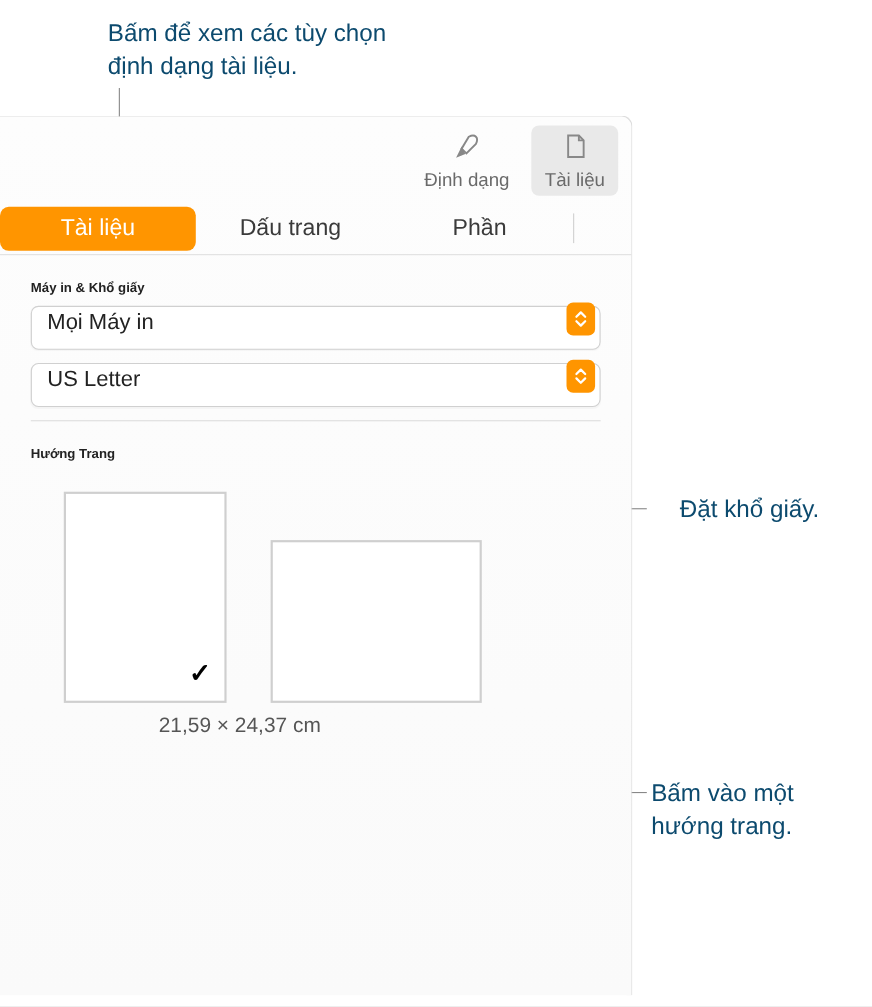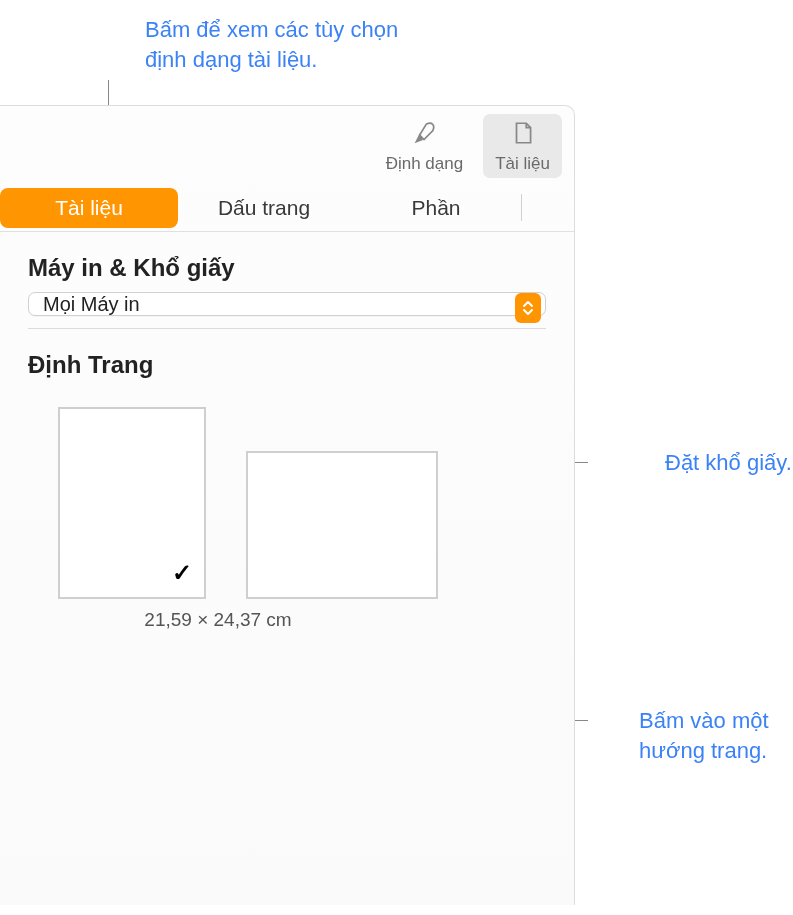--- a/index.html
+++ b/index.html
@@ -11,23 +11,22 @@
       font-family: -apple-system, "Helvetica Neue", Helvetica, Arial, sans-serif;
       background: #fff;
       width: 793px;
       height: 915px;
       position: relative;
       overflow: hidden;
     }
     .callout {
       position: absolute;
       font-size: 22px;
-      color: #3b82f6;
+      color: #0c4a6e;
       line-height: 1.35;
-      margin-left: 47px;
     }
     .callout-line {
       position: absolute;
       background: #888;
     }
     .panel-container {
       position: absolute;
       left: 0;
       top: 105px;
       width: 575px;
@@ -109,32 +108,32 @@
       width: 1px;
       background: #d0d0d0;
     }
     .tab.plain.last::after {
       display: none;
     }
     .section {
       padding: 22px 28px 0 28px;
     }
     .section-title {
-      font-size: 24px;
+      font-size: 12px;
       font-weight: 600;
       color: #222;
       margin-bottom: 10px;
     }
     .popup {
       display: flex;
-      align-items: flex-start;
+      align-items: flex-end;
       background: #fff;
       border: 1px solid #d0d0d0;
       border-radius: 7px;
-      height: 24px;
+      height: 40px;
       padding: 0 4px 12px 14px;
       margin-bottom: 12px;
       font-size: 20px;
       color: #222;
       box-shadow: 0 1px 1px rgba(0,0,0,0.03);
     }
     .popup .label {
       flex: 1;
     }
     .popup .stepper {
@@ -242,26 +241,37 @@
       <span class="stepper">
         <svg width="12" height="8" viewBox="0 0 12 8">
             <path d="M2 6 L6 2 L10 6" stroke="#fff" stroke-width="2" fill="none" stroke-linecap="round" stroke-linejoin="round"></path>
           </svg>
         <svg width="12" height="8" viewBox="0 0 12 8">
             <path d="M2 2 L6 6 L10 2" stroke="#fff" stroke-width="2" fill="none" stroke-linecap="round" stroke-linejoin="round"></path>
           </svg>
       </span>
     </div>
 
+    <div class="popup">
+      <span class="label">US Letter</span>
+      <span class="stepper">
+        <svg width="12" height="8" viewBox="0 0 12 8">
+            <path d="M2 6 L6 2 L10 6" stroke="#fff" stroke-width="2" fill="none" stroke-linecap="round" stroke-linejoin="round"></path>
+          </svg>
+        <svg width="12" height="8" viewBox="0 0 12 8">
+            <path d="M2 2 L6 6 L10 2" stroke="#fff" stroke-width="2" fill="none" stroke-linecap="round" stroke-linejoin="round"></path>
+          </svg>
+      </span>
+    </div>
   </div>
 
   <div class="divider"></div>
 
   <div class="section">
-    <div class="section-title">Định Trang</div>
+    <div class="section-title">Hướng Trang</div>
 
     <div class="orientation-row">
       <div class="orient-option">
         <div class="orient-portrait">
           <span class="checkmark">✓</span>
         </div>
       </div>
       <div class="orient-option">
         <div class="orient-landscape"></div>
       </div>

